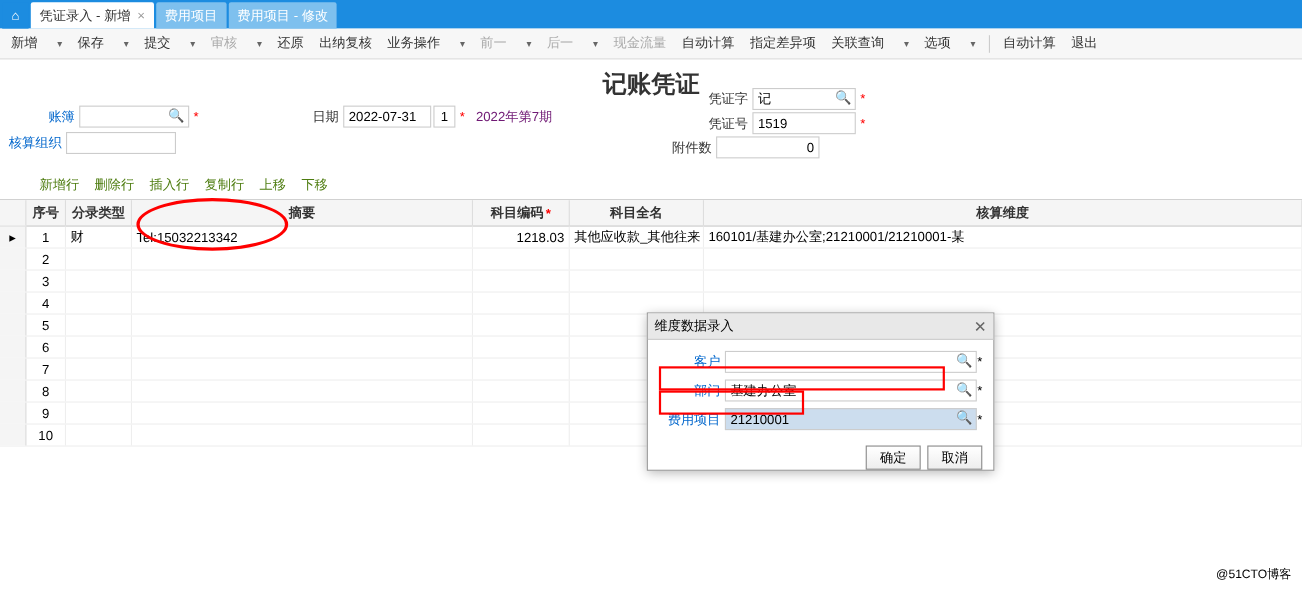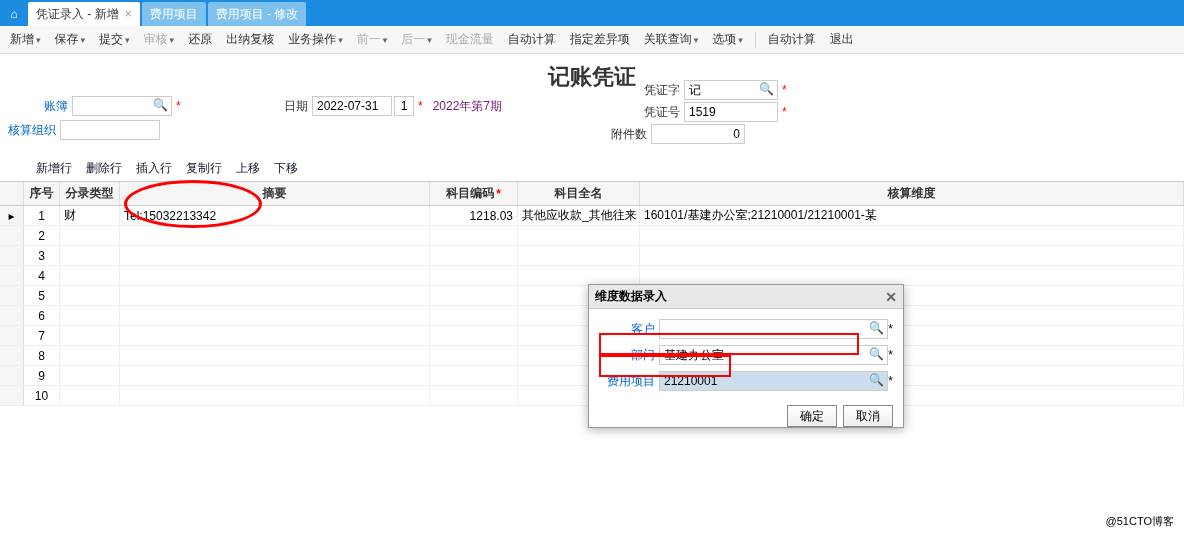--- a/index.html
+++ b/index.html
@@ -4,52 +4,52 @@
 <style>
 *{box-sizing:border-box;margin:0;padding:0;font-family:"Microsoft YaHei",Arial,sans-serif;font-size:12px}
 body{background:#fff;width:1184px;height:535px;position:relative;overflow:hidden}
 .top-tabs{background:#1C8CE0;height:26px;display:flex;align-items:flex-end;padding-left:2px}
 .home-tab{width:24px;height:24px;background:#1C8CE0;display:flex;align-items:center;justify-content:center;color:#fff;cursor:pointer}
 .tab{height:24px;padding:0 8px;display:flex;align-items:center;background:#7EC0EE;color:#fff;margin-left:2px;cursor:pointer;border-radius:2px 2px 0 0}
 .tab.active{background:#fff;color:#333}
 .tab .close{margin-left:6px;color:#888;cursor:pointer}
 .tab.active .close{color:#999}
 .toolbar{height:28px;background:#f7f7f7;border-bottom:1px solid #ddd;display:flex;align-items:center;padding:0 4px;gap:2px}
-.tb-item{padding:0 6px;height:22px;display:flex;align-items:center;cursor:pointer;color:#333;gap:2px}
+.tb-item{padding:0 6px;height:22px;display:flex;align-items:center;cursor:pointer;color:#333;gap:18px}
 .tb-item.disabled{color:#aaa}
 .tb-item .caret{font-size:9px;color:#666}
 .tb-sep{width:1px;height:16px;background:#ccc;margin:0 4px}
 .page-title{text-align:center;font-size:22px;font-weight:bold;padding:8px 0 4px;color:#333}
 .form-area{position:relative;height:60px}
 .form-field{position:absolute;display:flex;align-items:center;height:20px}
 .form-field label{color:#0066cc;text-align:right;min-width:48px;margin-right:4px;cursor:pointer}
 .form-field label.nolink{color:#333;cursor:default}
 .form-field input{height:20px;border:1px solid #ccc;padding:0 4px;background:#fff}
 .form-field .ast{color:red;margin-left:4px}
 .lookup{position:relative}
 .lookup .mag{position:absolute;right:4px;top:2px;color:#aaa;pointer-events:none}
 .date-btn{width:20px;height:20px;border:1px solid #ccc;background:#fff;display:inline-flex;align-items:center;justify-content:center;cursor:pointer;margin-left:2px}
-.grid-toolbar{display:flex;gap:14px;padding:4px 0 4px 36px;color:#0f172a}
+.grid-toolbar{display:flex;gap:14px;padding:4px 0 4px 36px;color:#4d7c0f}
 .grid-toolbar span{cursor:pointer}
 .grid{border-top:1px solid #ccc;width:100%}
 .grid-header{display:flex;background:#f5f5f5;border-bottom:1px solid #ccc;height:24px}
 .grid-header>div{border-right:1px solid #ddd;display:flex;align-items:center;justify-content:center;font-weight:bold;color:#333}
 .grid-row{display:flex;height:20px;border-bottom:1px solid #eee}
 .grid-row>div{border-right:1px solid #eee;display:flex;align-items:center;padding:0 4px;overflow:hidden;white-space:nowrap}
 .row-marker{width:24px;justify-content:center;background:#f5f5f5;border-right:1px solid #ddd !important}
 .c-idx{width:36px;justify-content:center}
 .c-type{width:60px}
 .c-summary{width:310px}
 .c-code{width:88px;justify-content:flex-end}
 .c-name{width:122px}
 .c-dim{flex:1}
 .ast-h{color:red;margin-left:2px}
 .hl-ellipse{position:absolute;border:3px solid red;border-radius:50%;pointer-events:none}
 .dialog{position:absolute;left:588px;top:284px;width:316px;background:#fff;border:1px solid #999;box-shadow:0 2px 10px rgba(0,0,0,0.3)}
-.dlg-title{background:#e8e8e8;height:24px;display:flex;align-items:center;justify-content:space-between;padding:0 6px;font-weight:bold;border-bottom:1px solid #ccc}
+.dlg-title{background:#e8e8e8;height:24px;display:flex;align-items:center;justify-content:space-between;padding:0 6px;font-weight:normal;border-bottom:1px solid #ccc}
 .dlg-close{cursor:pointer;color:#666;font-size:14px}
 .dlg-body{padding:6px 10px}
 .dlg-row{display:flex;align-items:center;height:24px;margin:2px 0}
 .dlg-row label{width:56px;text-align:right;color:#0066cc;margin-right:4px;cursor:pointer}
 .dlg-row .lookup{flex:1}
 .dlg-row input{width:100%;height:20px;border:1px solid #ccc;padding:0 4px}
 .dlg-btns{display:flex;justify-content:flex-end;gap:6px;padding:4px 10px 0}
 .dlg-btns button{height:22px;padding:0 12px;border:1px solid #888;background:linear-gradient(#fff,#eee);cursor:pointer}
 .red-box{position:absolute;border:2px solid red;pointer-events:none}
 .watermark{position:absolute;right:10px;bottom:6px;color:#000000;font-size:11px}

